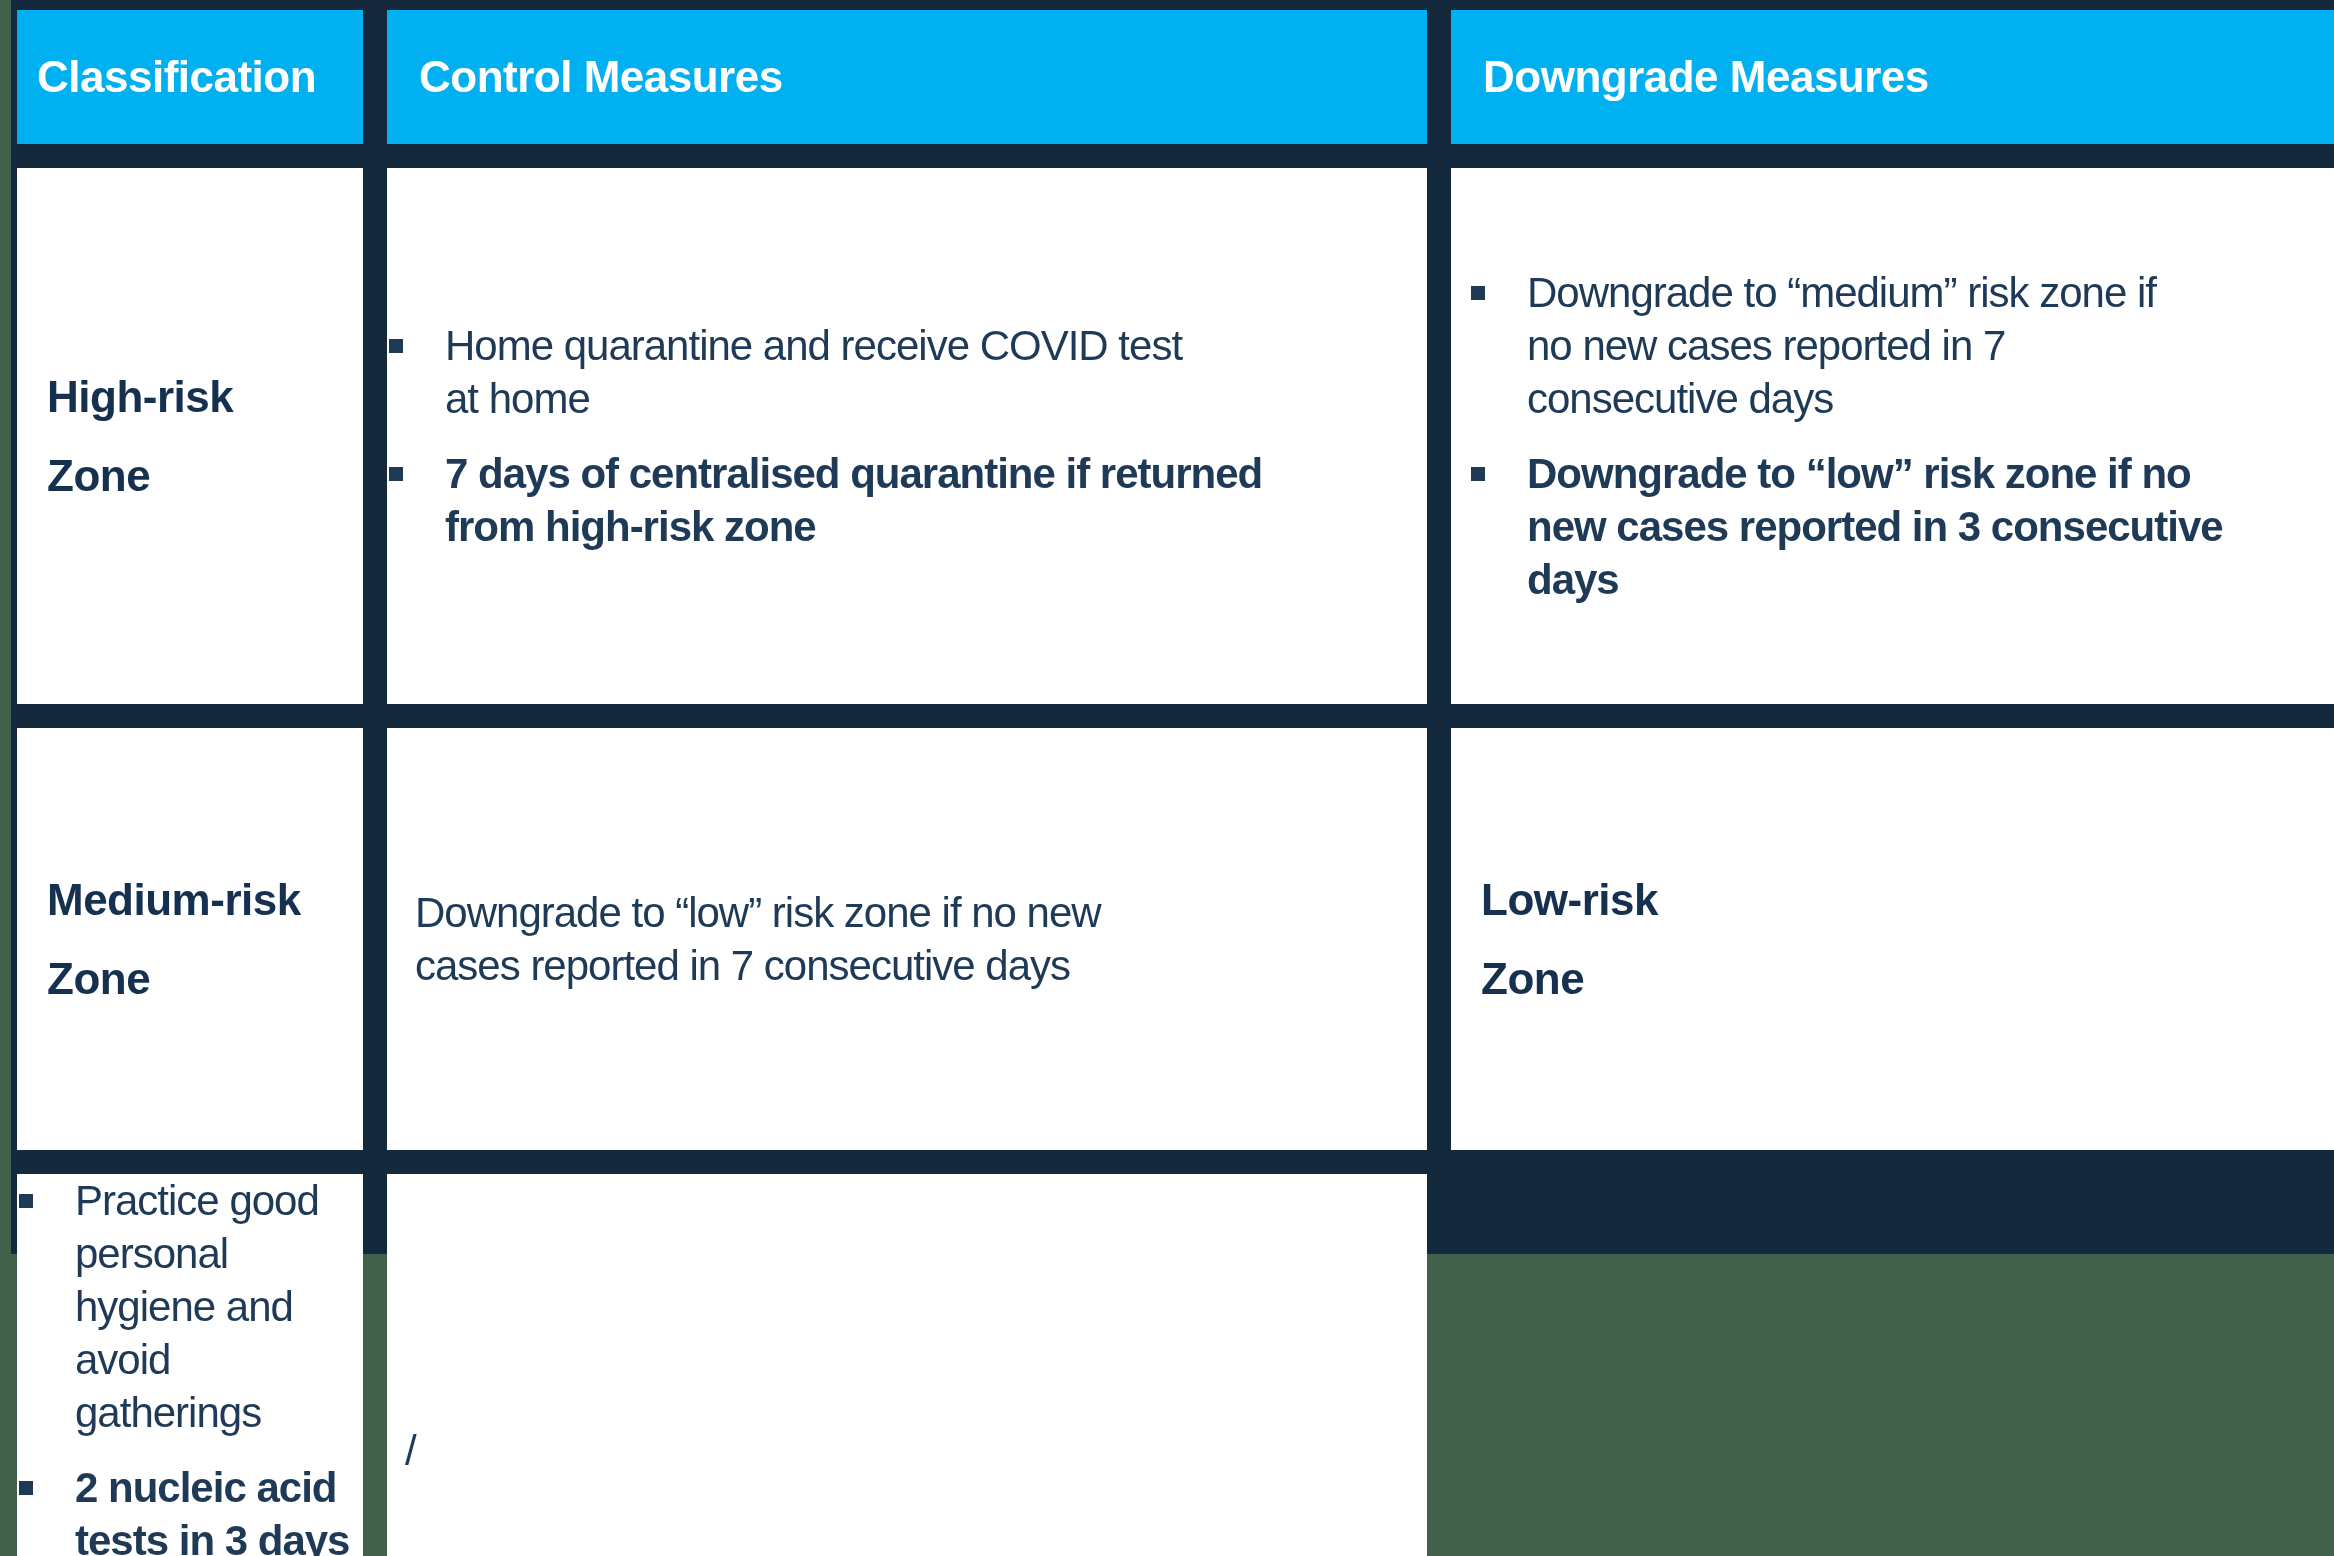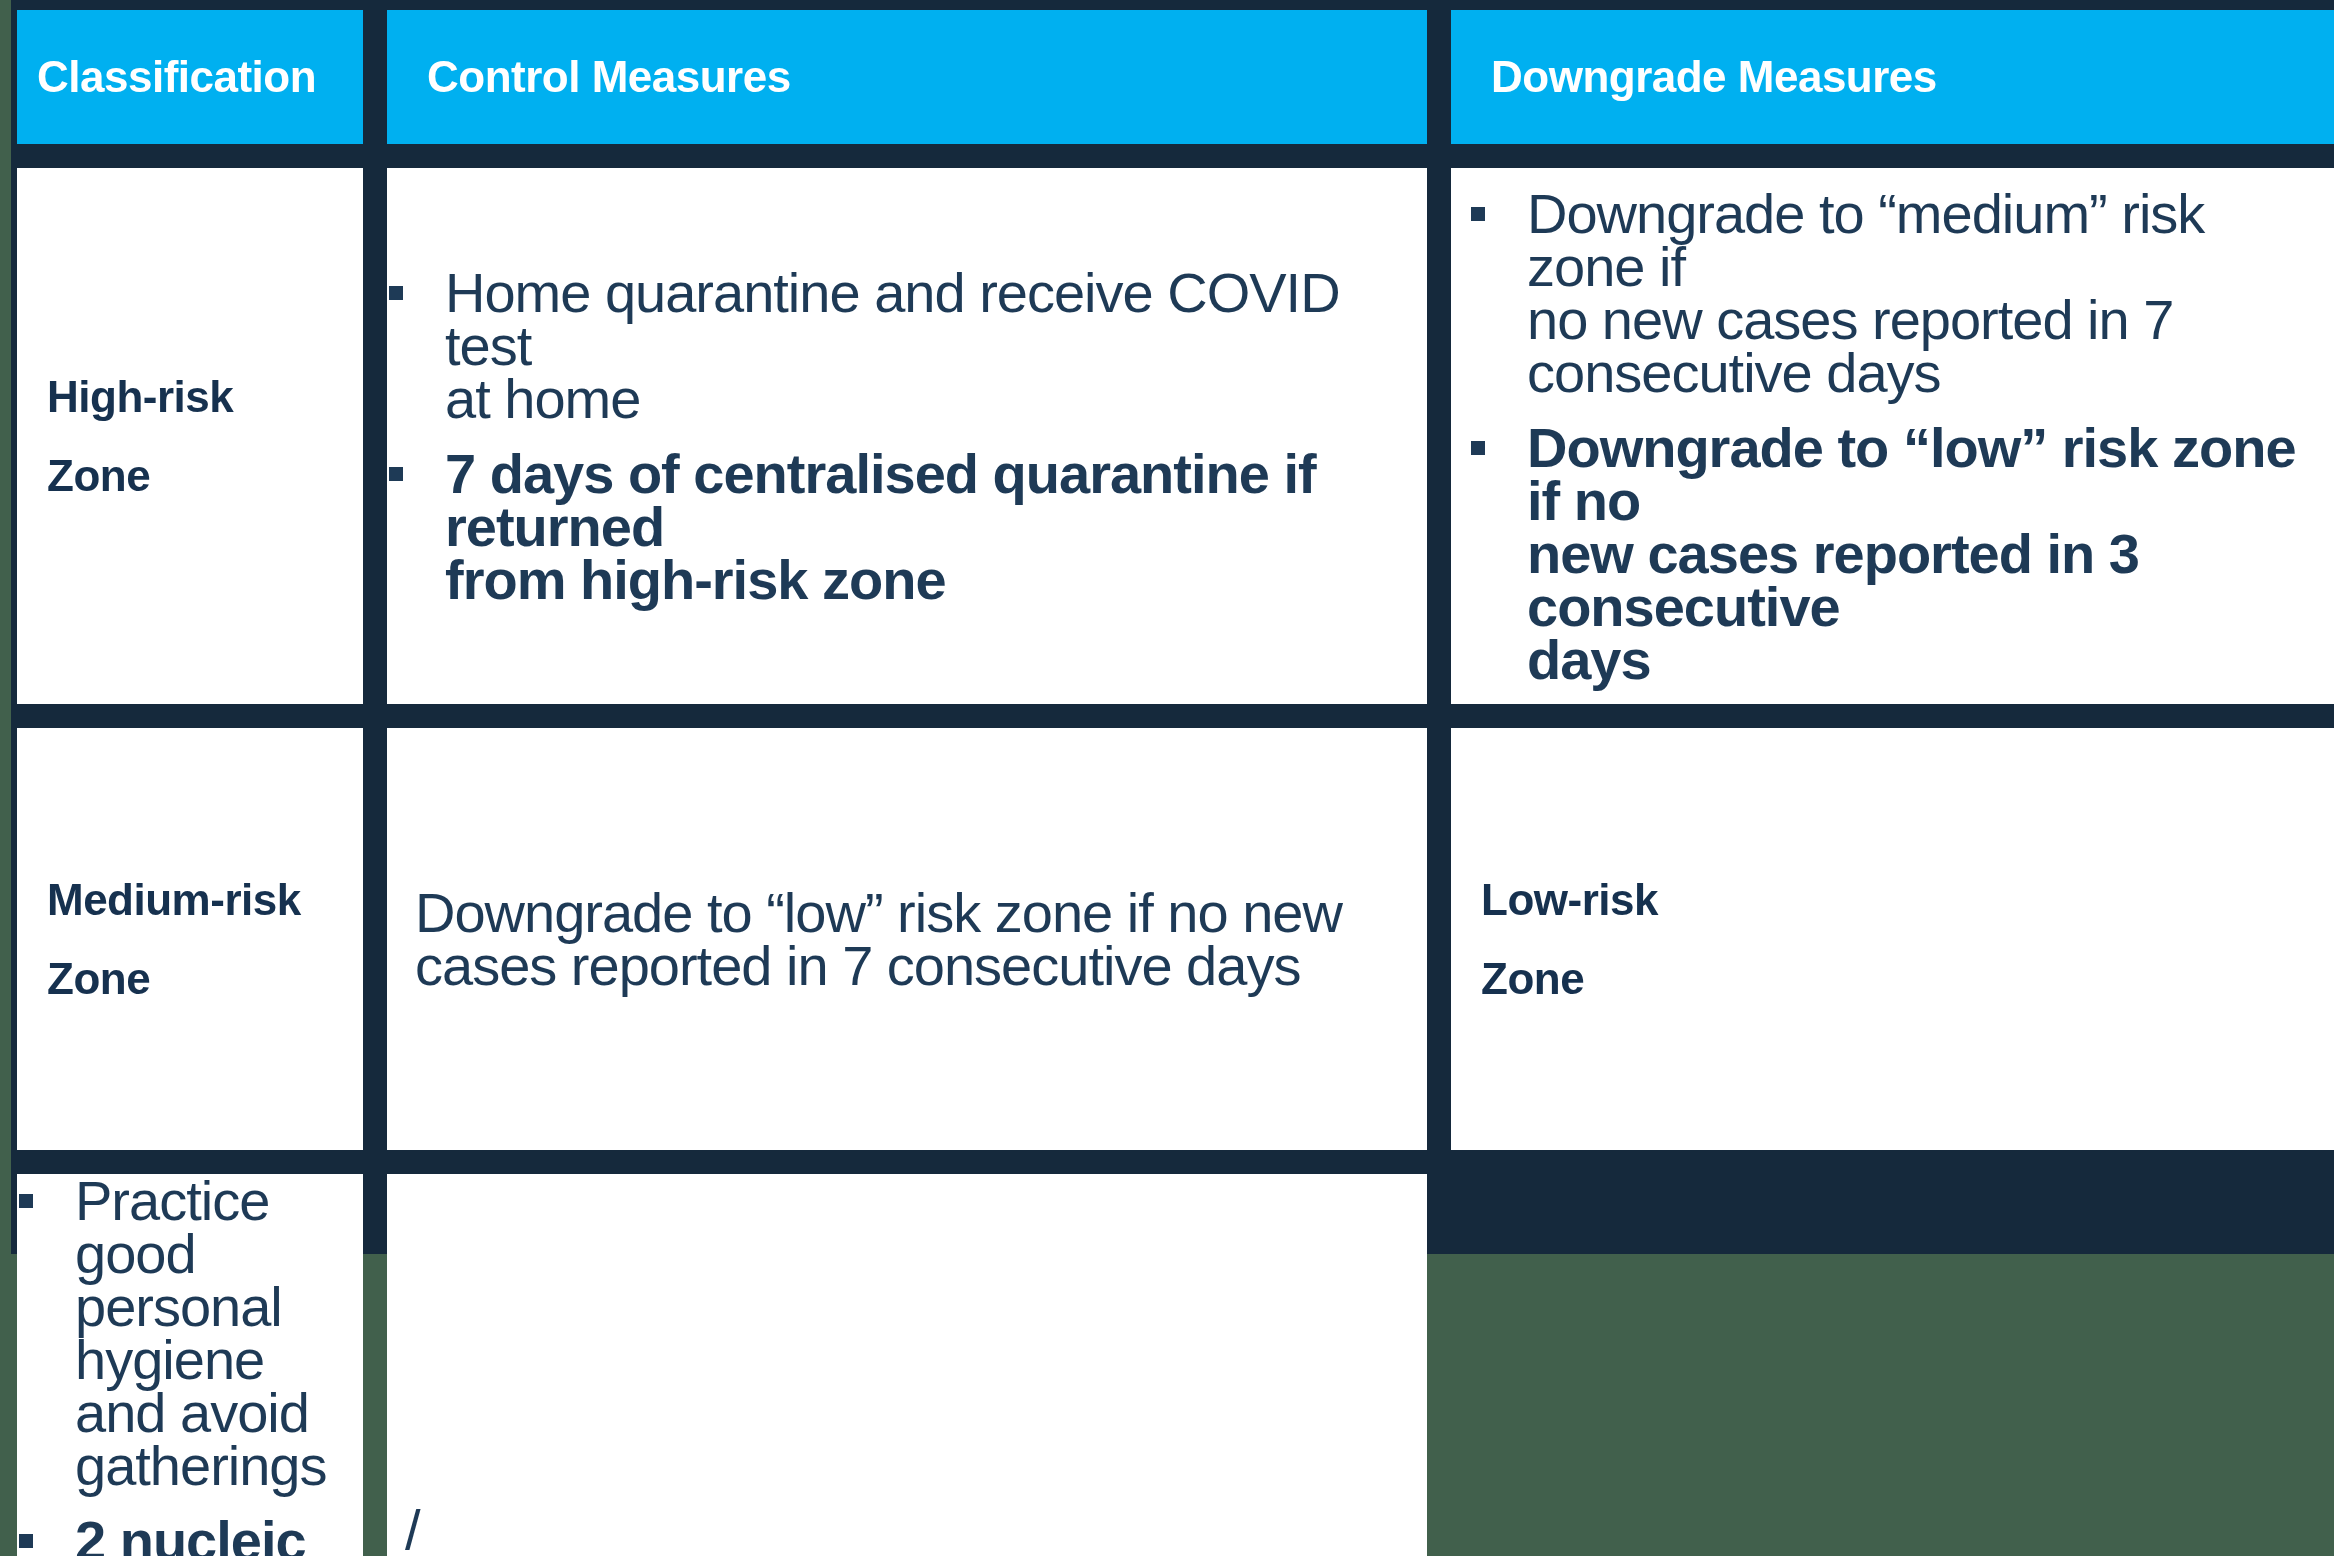--- a/index.html
+++ b/index.html
@@ -31,21 +31,21 @@
 
   
   .cell.head {
     background: #00B0F0;
     display: flex;
     align-items: center;
     color: #ffffff;
     font-weight: bold;
     font-size: 44px;
     letter-spacing: -0.5px;
-    padding-left: 40px;
+    padding-left: 32px;
   }
   .cell.head.first { padding-left: 20px; }
 
   
   .zone-cell {
     display: flex;
     align-items: center;
     padding-left: 30px;
   }
   .zone-label {
@@ -75,21 +75,21 @@
 
   .marker {
     width: 14px;
     height: 14px;
     margin-top: 20px;
     margin-left: 2px;
     background: #1E3A56;
   }
 
   .body-text {
-    font-size: 56px;
+    font-size: 42px;
     line-height: 53px;
     letter-spacing: -1px;
     color: #1E3A56;
     white-space: pre-line;
   }
 
   
   .plain-cell {
     display: flex;
     align-items: center;

